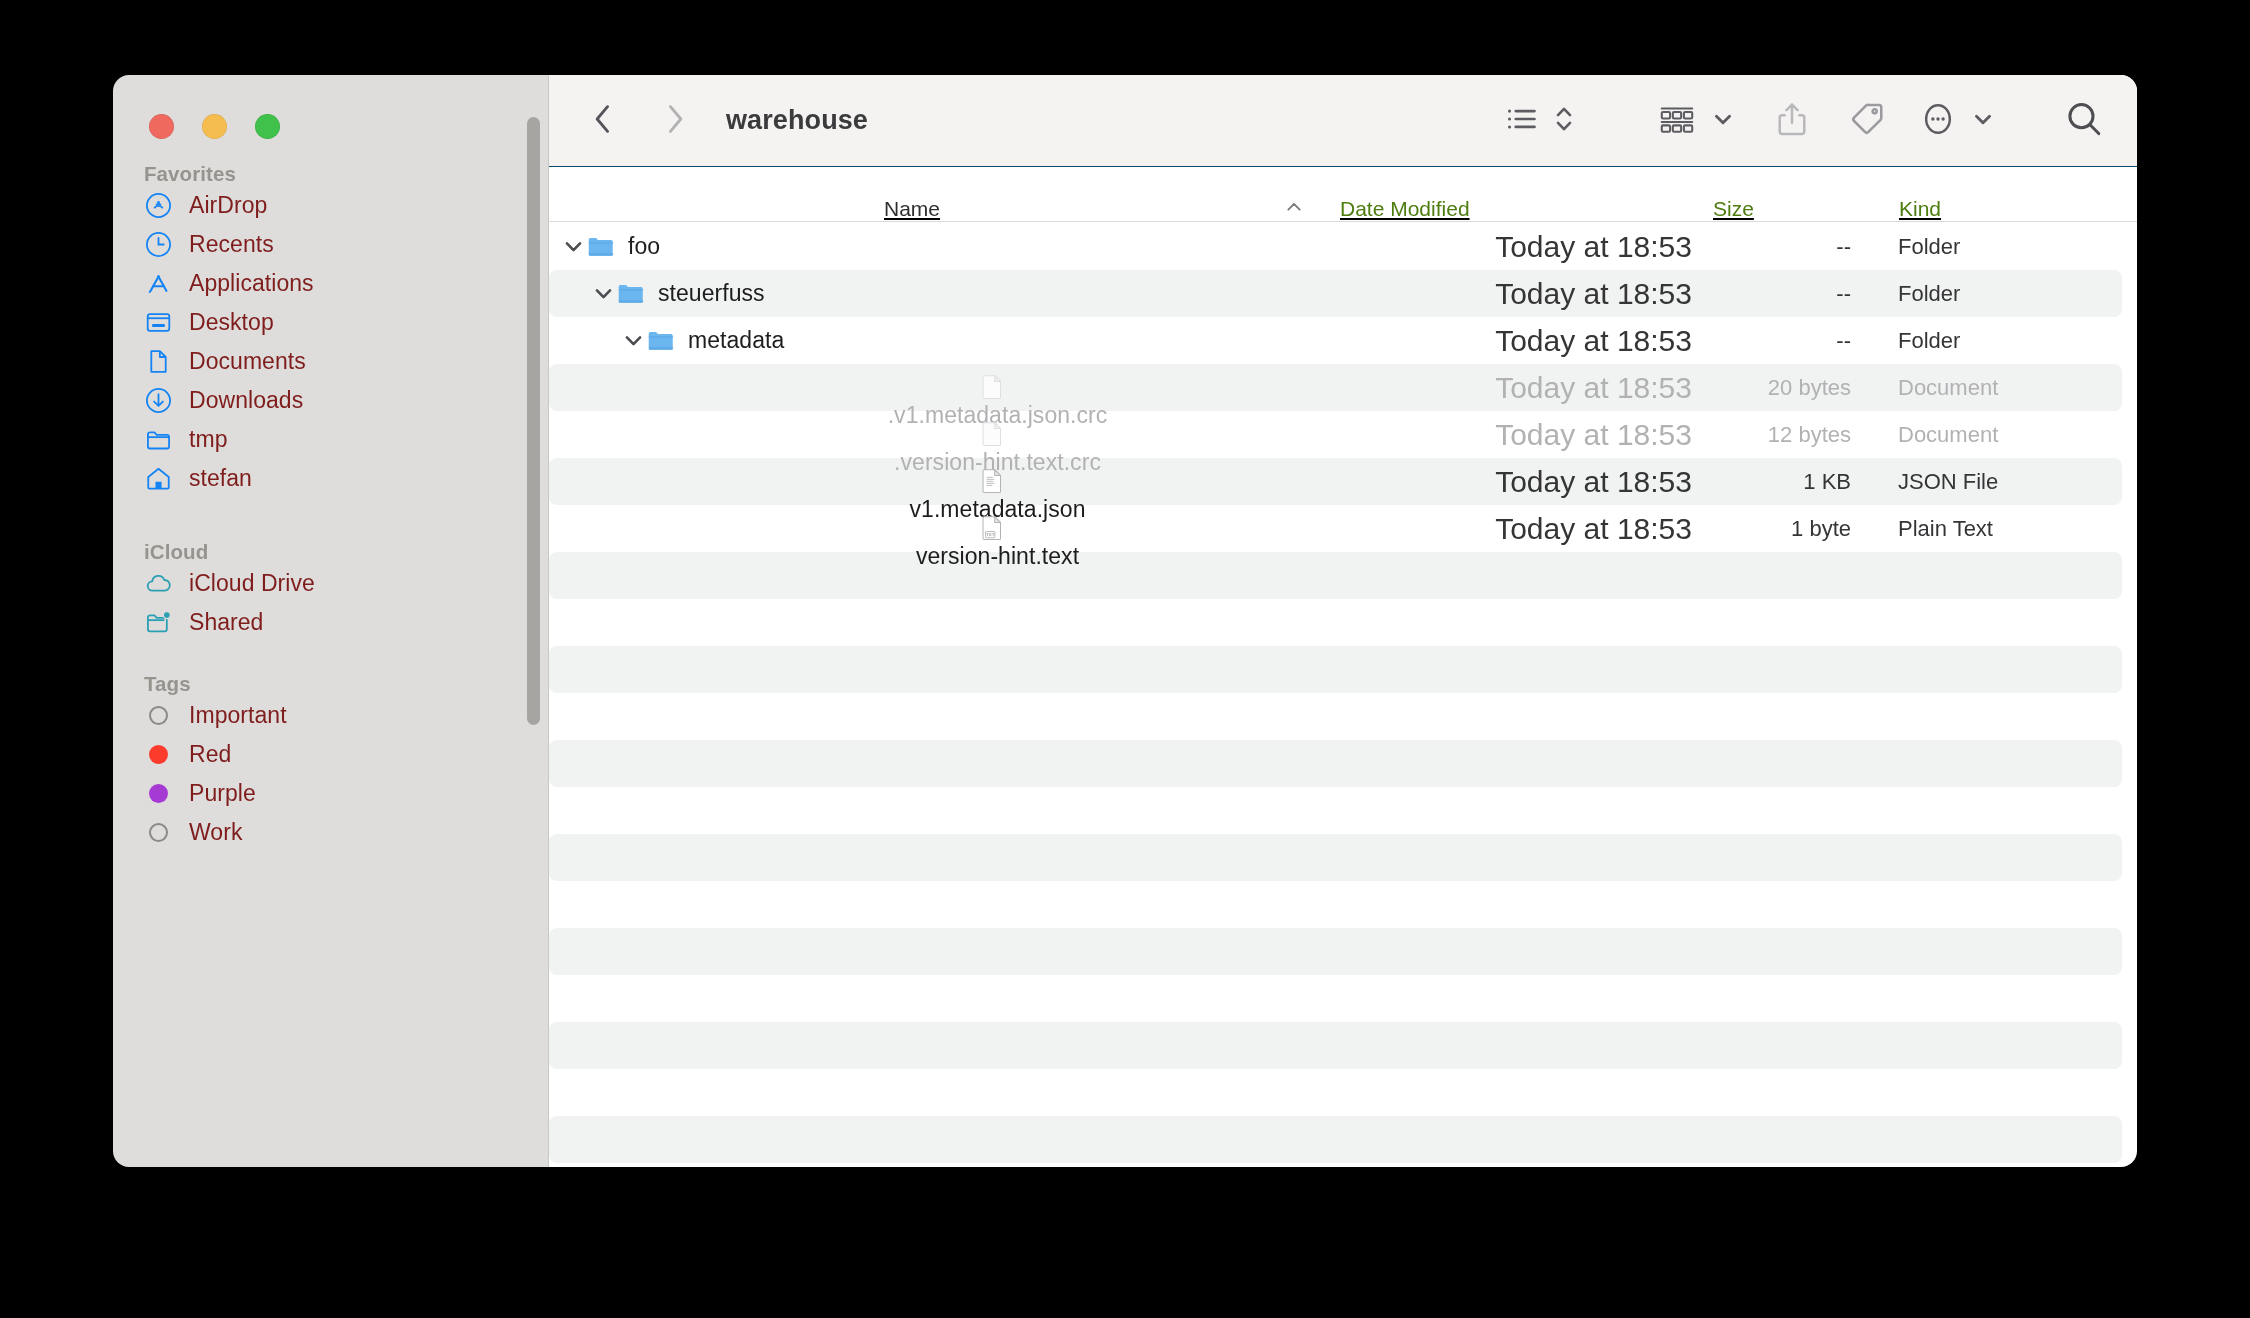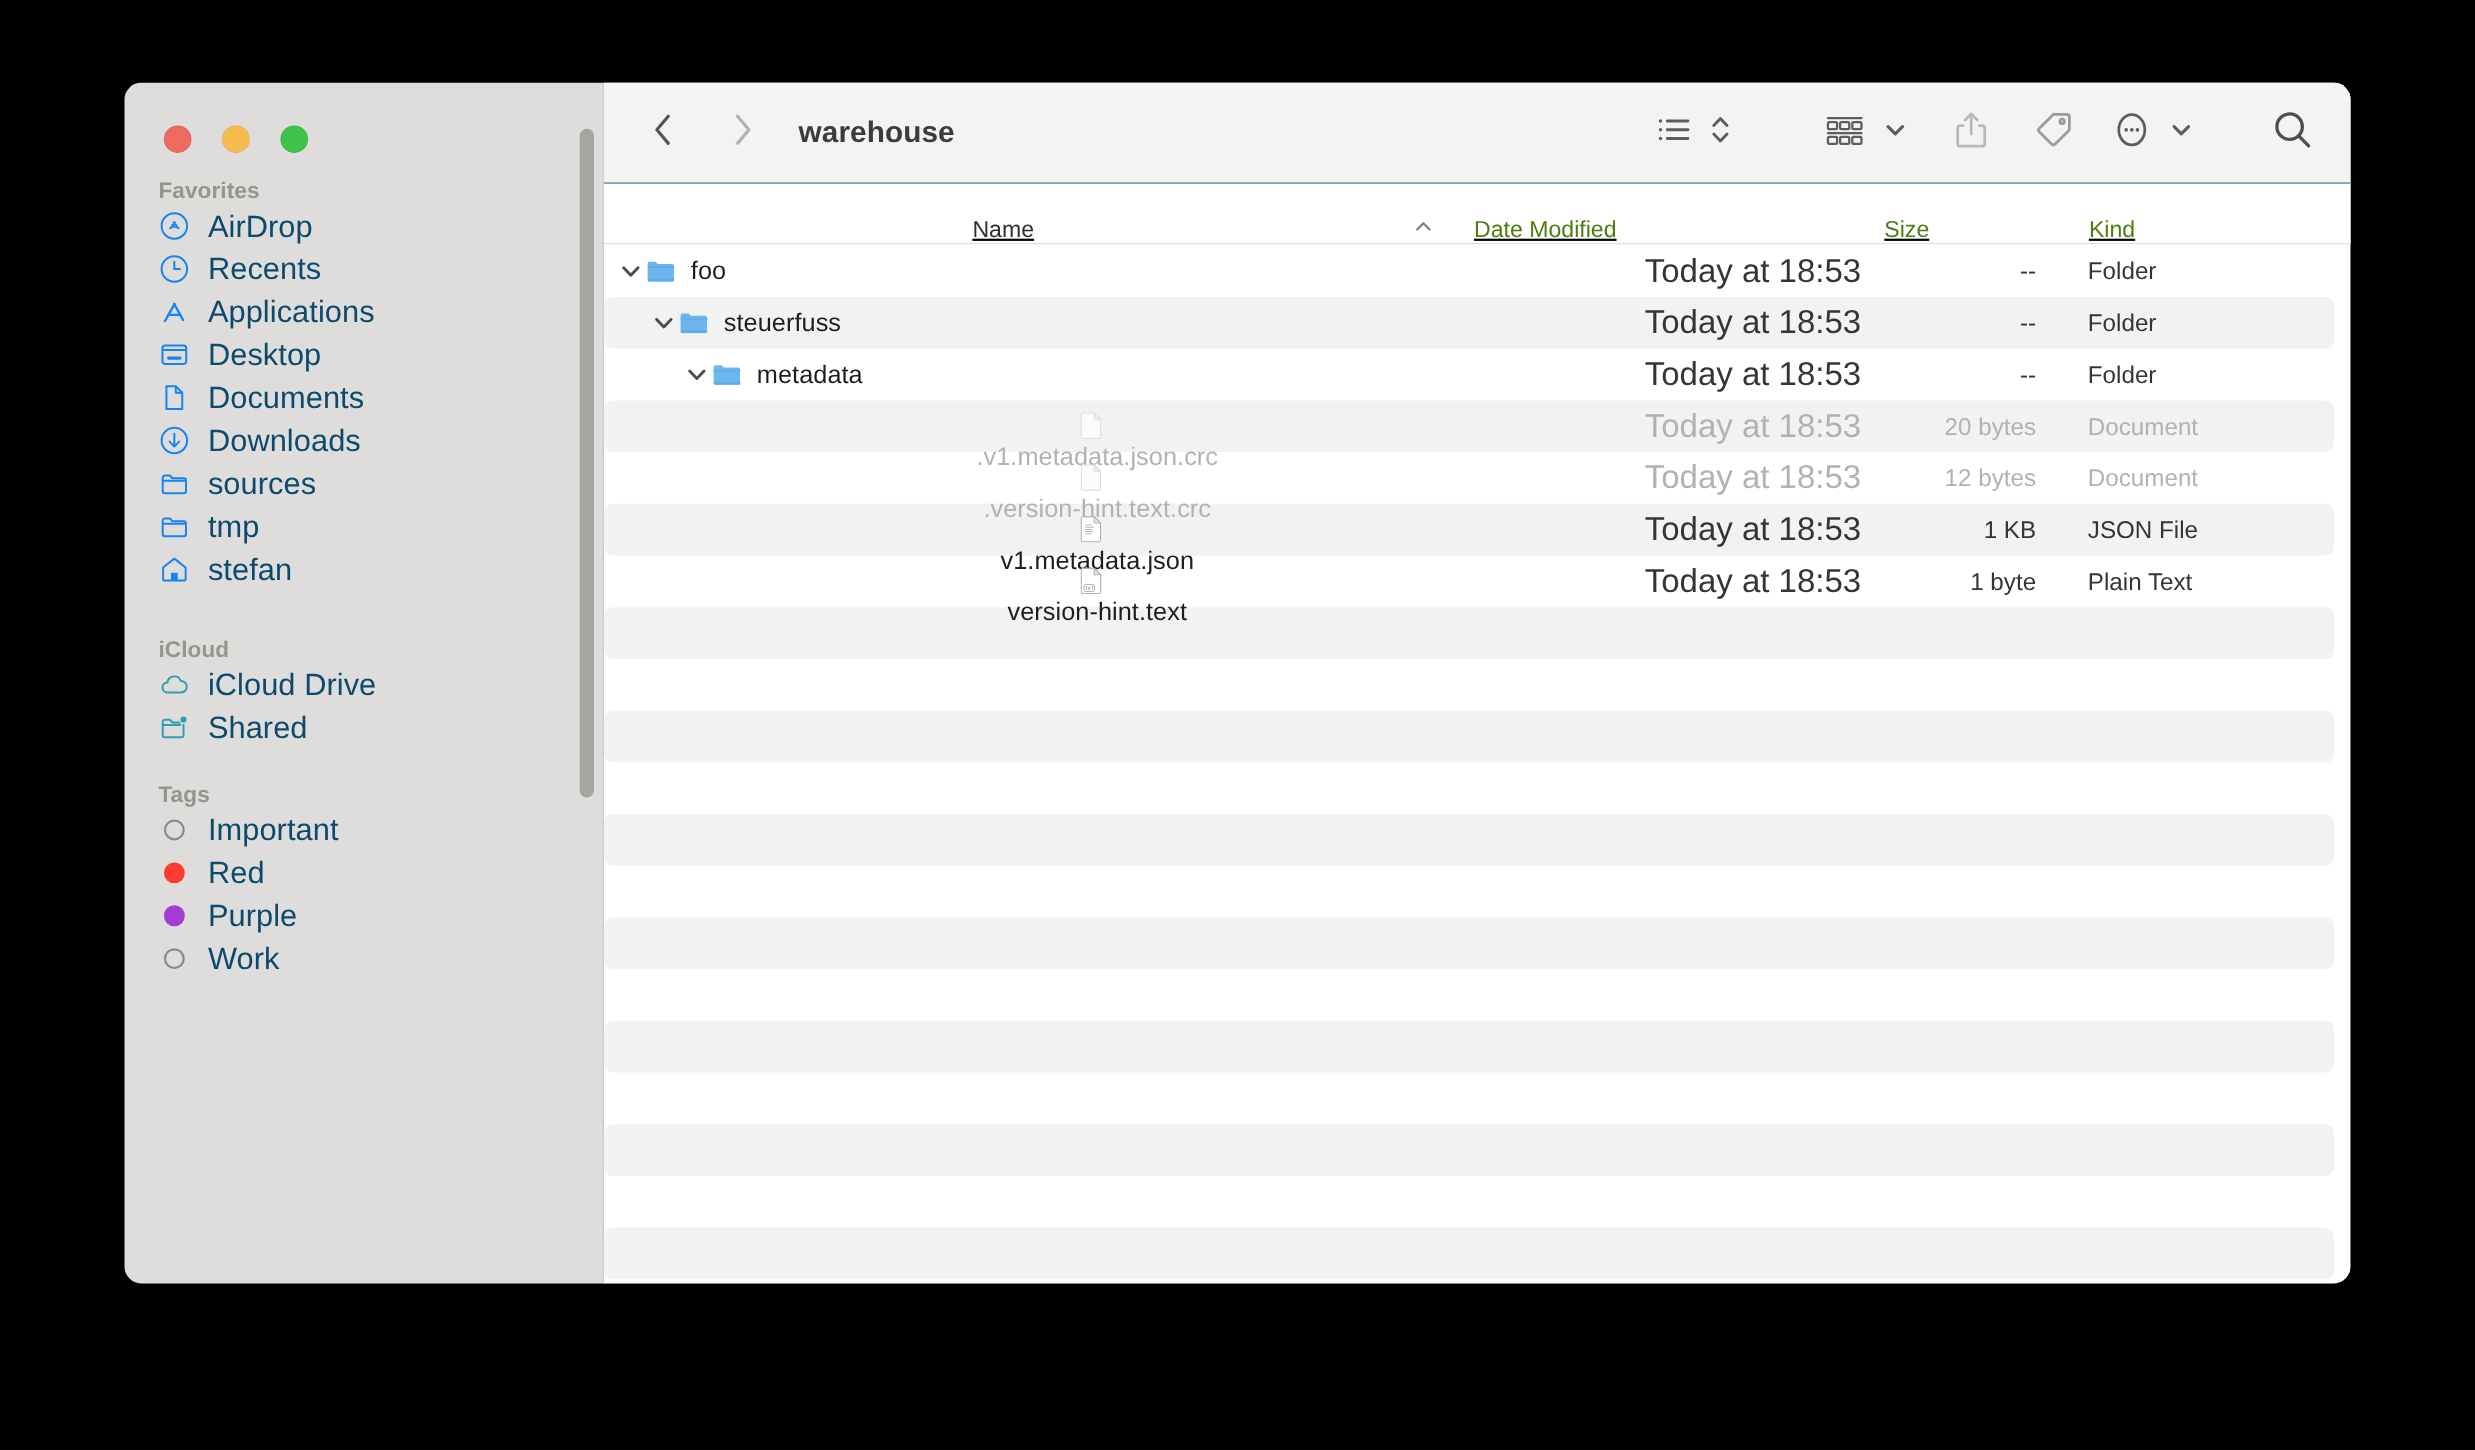--- a/index.html
+++ b/index.html
@@ -76,22 +76,22 @@
     padding-left: 31px;
     gap: 17px;
     cursor: default;
   }
   .sb-item .sb-icon {
     width: 28px; height: 28px;
     display: flex; align-items: center; justify-content: center;
     flex: 0 0 28px;
   }
   .sb-item .sb-label {
-    font-size: 28px;
-    color: #0c4a6e;
+    font-size: 23px;
+    color: #7f1d1d;
     letter-spacing: 0.05px;
     white-space: nowrap;
   }
   .sb-group.favorites .sb-item:first-of-type { margin-top: 6px; }
 
   .tag-dot {
     width: 19px; height: 19px;
     border-radius: 50%;
     box-sizing: border-box;
   }
@@ -374,29 +374,20 @@
         <div class="sb-item">
           <span class="sb-icon">
             <svg width="27" height="27" viewBox="0 0 24 24" fill="none" stroke="#1484f5" stroke-width="1.6">
               <circle cx="12" cy="12" r="10.3"></circle>
               <path d="M12 6.4v10.4M8.1 12.9 12 16.8l3.9-3.9" stroke-linecap="round" stroke-linejoin="round"></path>
             </svg>
           </span>
           <span class="sb-label">Downloads</span>
         </div>
 
-        <div class="sb-item">
-          <span class="sb-icon">
-            <svg width="27" height="27" viewBox="0 0 24 24" fill="none" stroke="#1484f5" stroke-width="1.6">
-              <path d="M2.6 7.4a1.8 1.8 0 0 1 1.8-1.8h4l2 2.2h9.2a1.8 1.8 0 0 1 1.8 1.8v8.6a1.8 1.8 0 0 1-1.8 1.8H4.4a1.8 1.8 0 0 1-1.8-1.8z" stroke-linejoin="round"></path>
-              <path d="M2.6 9.9h18.8"></path>
-            </svg>
-          </span>
-          <span class="sb-label">sources</span>
-        </div>
 
         <div class="sb-item">
           <span class="sb-icon">
             <svg width="27" height="27" viewBox="0 0 24 24" fill="none" stroke="#1484f5" stroke-width="1.6">
               <path d="M2.6 7.4a1.8 1.8 0 0 1 1.8-1.8h4l2 2.2h9.2a1.8 1.8 0 0 1 1.8 1.8v8.6a1.8 1.8 0 0 1-1.8 1.8H4.4a1.8 1.8 0 0 1-1.8-1.8z" stroke-linejoin="round"></path>
               <path d="M2.6 9.9h18.8"></path>
             </svg>
           </span>
           <span class="sb-label">tmp</span>
         </div>

